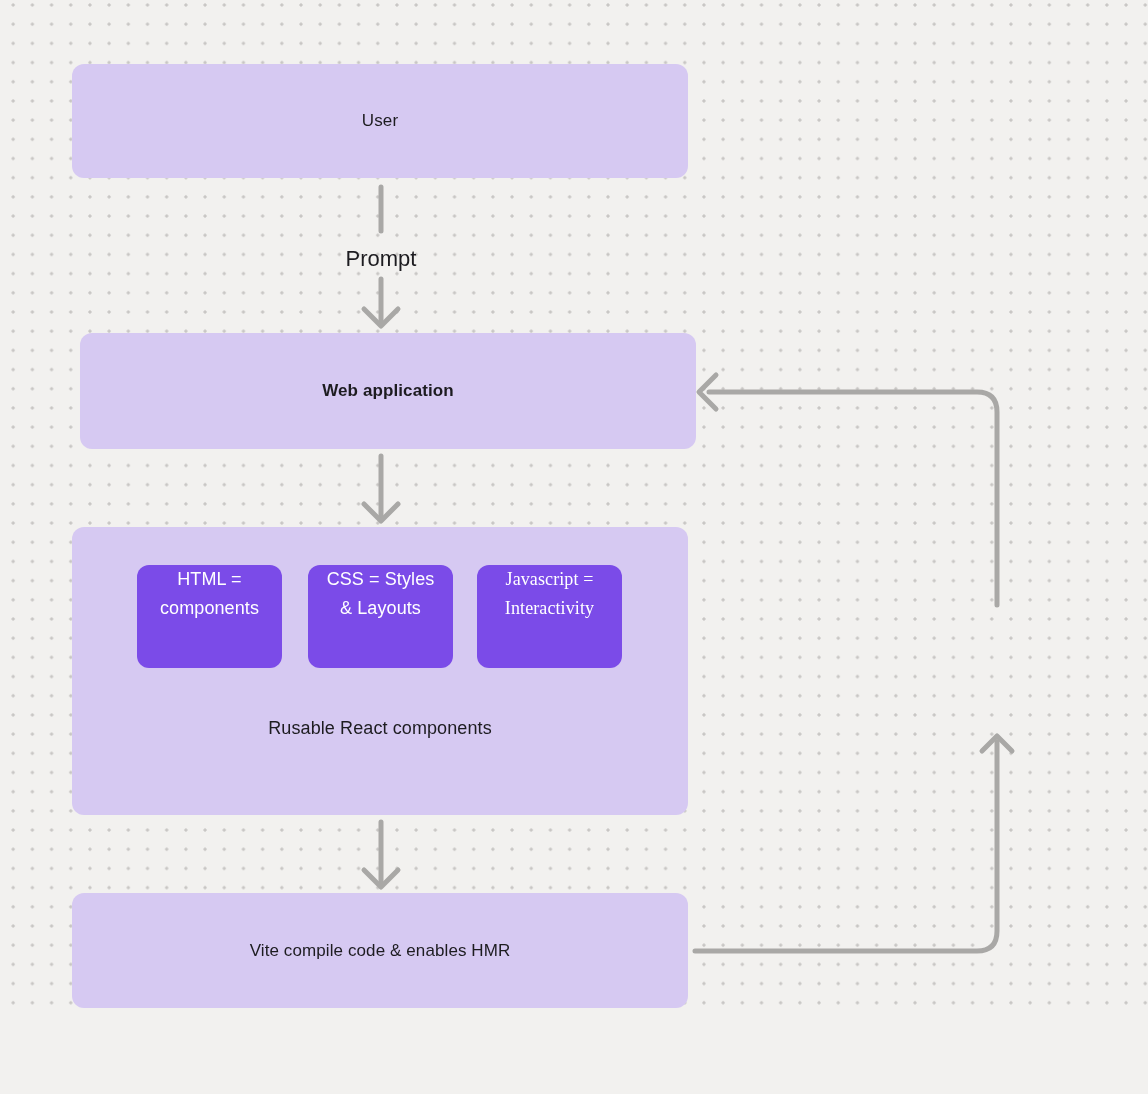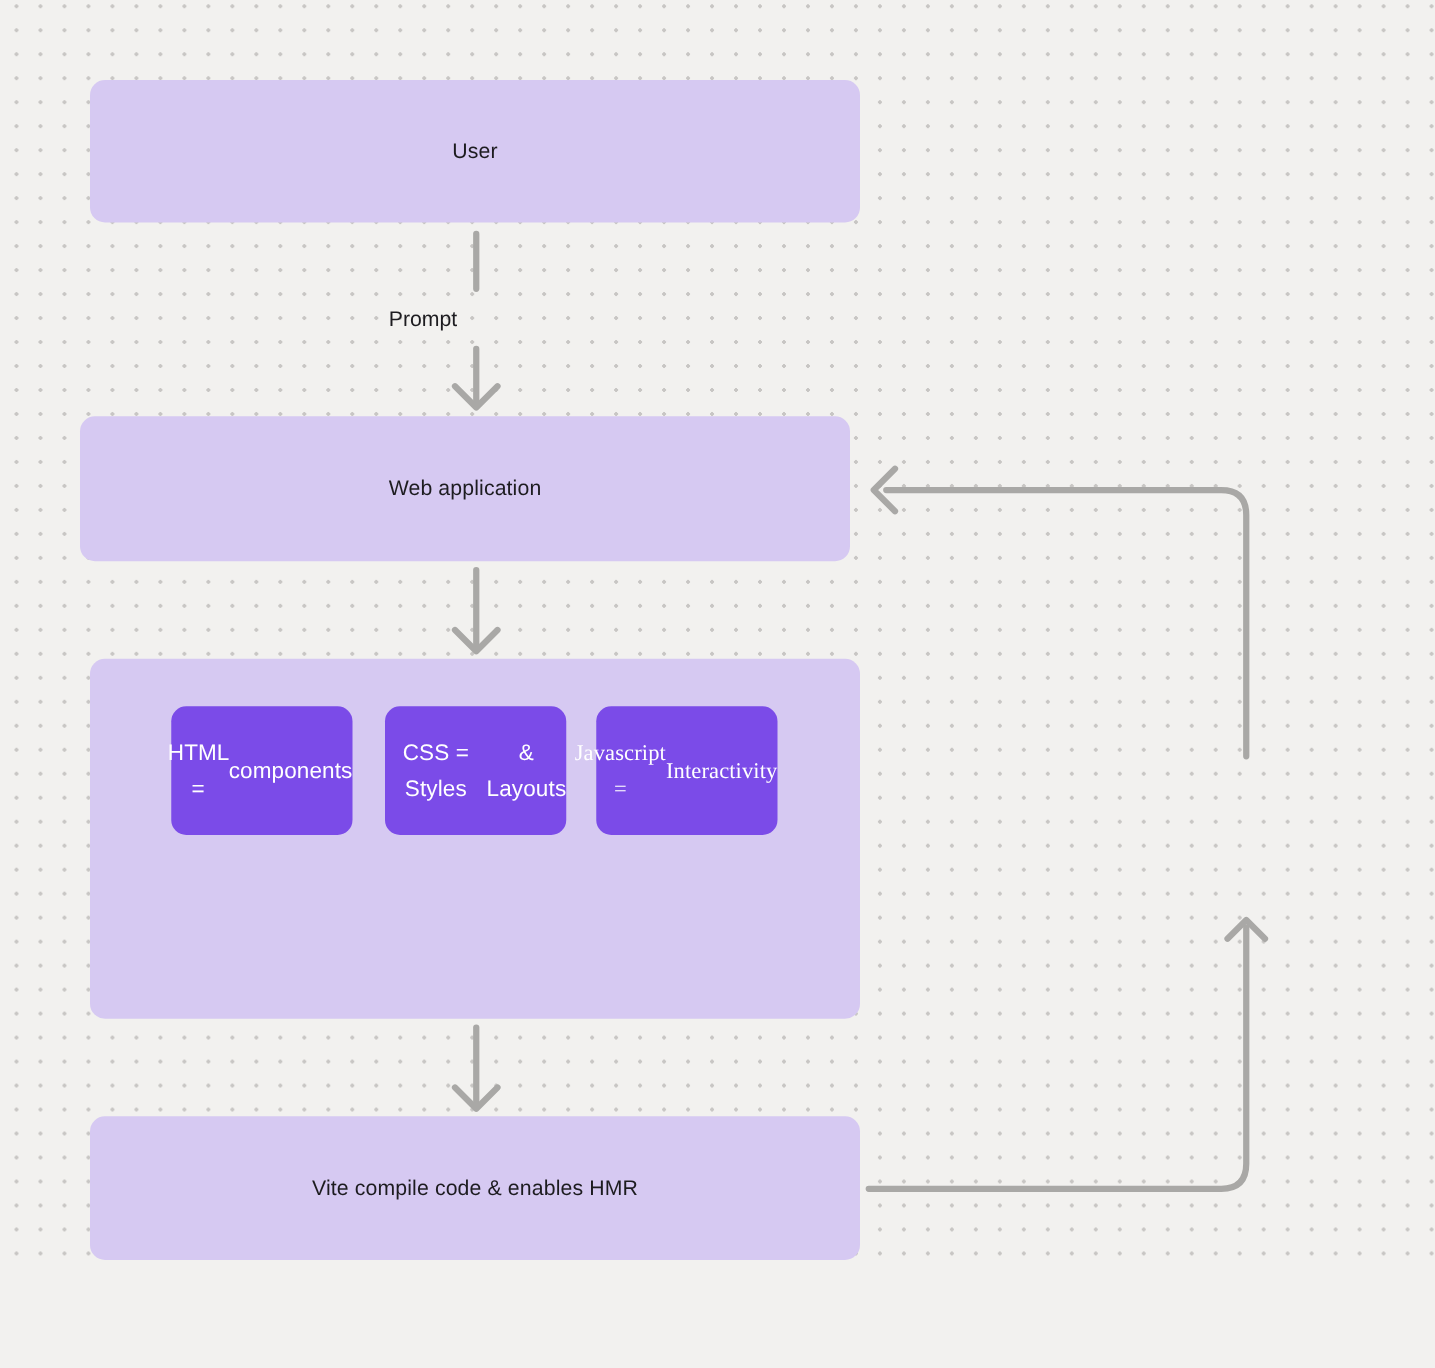--- a/index.html
+++ b/index.html
@@ -20,35 +20,36 @@
     border-radius: 12px;
     background: #d6c9f2;
     display: flex;
     align-items: center;
     justify-content: center;
     color: #1d1c20;
     font-size: 17px;
     letter-spacing: 0.1px;
   }
   .node-user { left: 72px; top: 64px; width: 616px; height: 114px; }
-  .node-web  { left: 64px; top: 333px; width: 616px; height: 116px; }
+  .node-web  { left: 80px; top: 333px; width: 616px; height: 116px; font-weight: bold; }
   .group     { left: 72px; top: 527px; width: 616px; height: 288px; display: block; }
   .node-vite { left: 72px; top: 893px; width: 616px; height: 115px; }
   .node-render { left: 902px; top: 613px; width: 190px; height: 115px; }
   .subnode {
     position: absolute;
     top: 38px;
     width: 145px;
     height: 103px;
     border-radius: 12px;
     background: #7b4be8;
     color: #ffffff;
     display: flex;
+    flex-direction: column;
     align-items: center;
-    justify-content: flex-end;
+    justify-content: flex-start;
     font-size: 18px;
     font-weight: 500;
     line-height: 29px;
     text-align: center;
   }
   .subnode-html { left: 65px; }
   .subnode-css  { left: 236px; }
   .subnode-js   { left: 405px; font-family: Liberation Serif, serif; }
   .group-caption {
     position: absolute;
@@ -57,22 +58,23 @@
     text-align: center;
     color: #1d1c20;
     font-size: 18px;
     letter-spacing: 0.1px;
   }
   .edge-label {
     position: absolute;
     left: 311px;
     top: 246px;
     width: 140px;
+    text-align: center;
     color: #1d1c20;
-    font-size: 17px;
+    font-size: 22px;
   }
   svg.wires {
     position: absolute;
     left: 0; top: 0;
     width: 1148px;
     height: 1094px;
     pointer-events: none;
   }
   svg.wires path {
     fill: none;
@@ -123,20 +125,21 @@
       <span>components</span>
     </div>
     <div class="subnode subnode-css">
       <span>CSS = Styles</span>
       <span>&amp; Layouts</span>
     </div>
     <div class="subnode subnode-js">
       <span>Javascript =</span>
       <span>Interactivity</span>
     </div>
+    <div class="group-caption">Rusable React components</div>
   </div>
 
   <div class="node node-vite">
     <span>Vite compile code &amp; enables HMR</span>
   </div>
 
 
 </div>
 
 </body></html>

